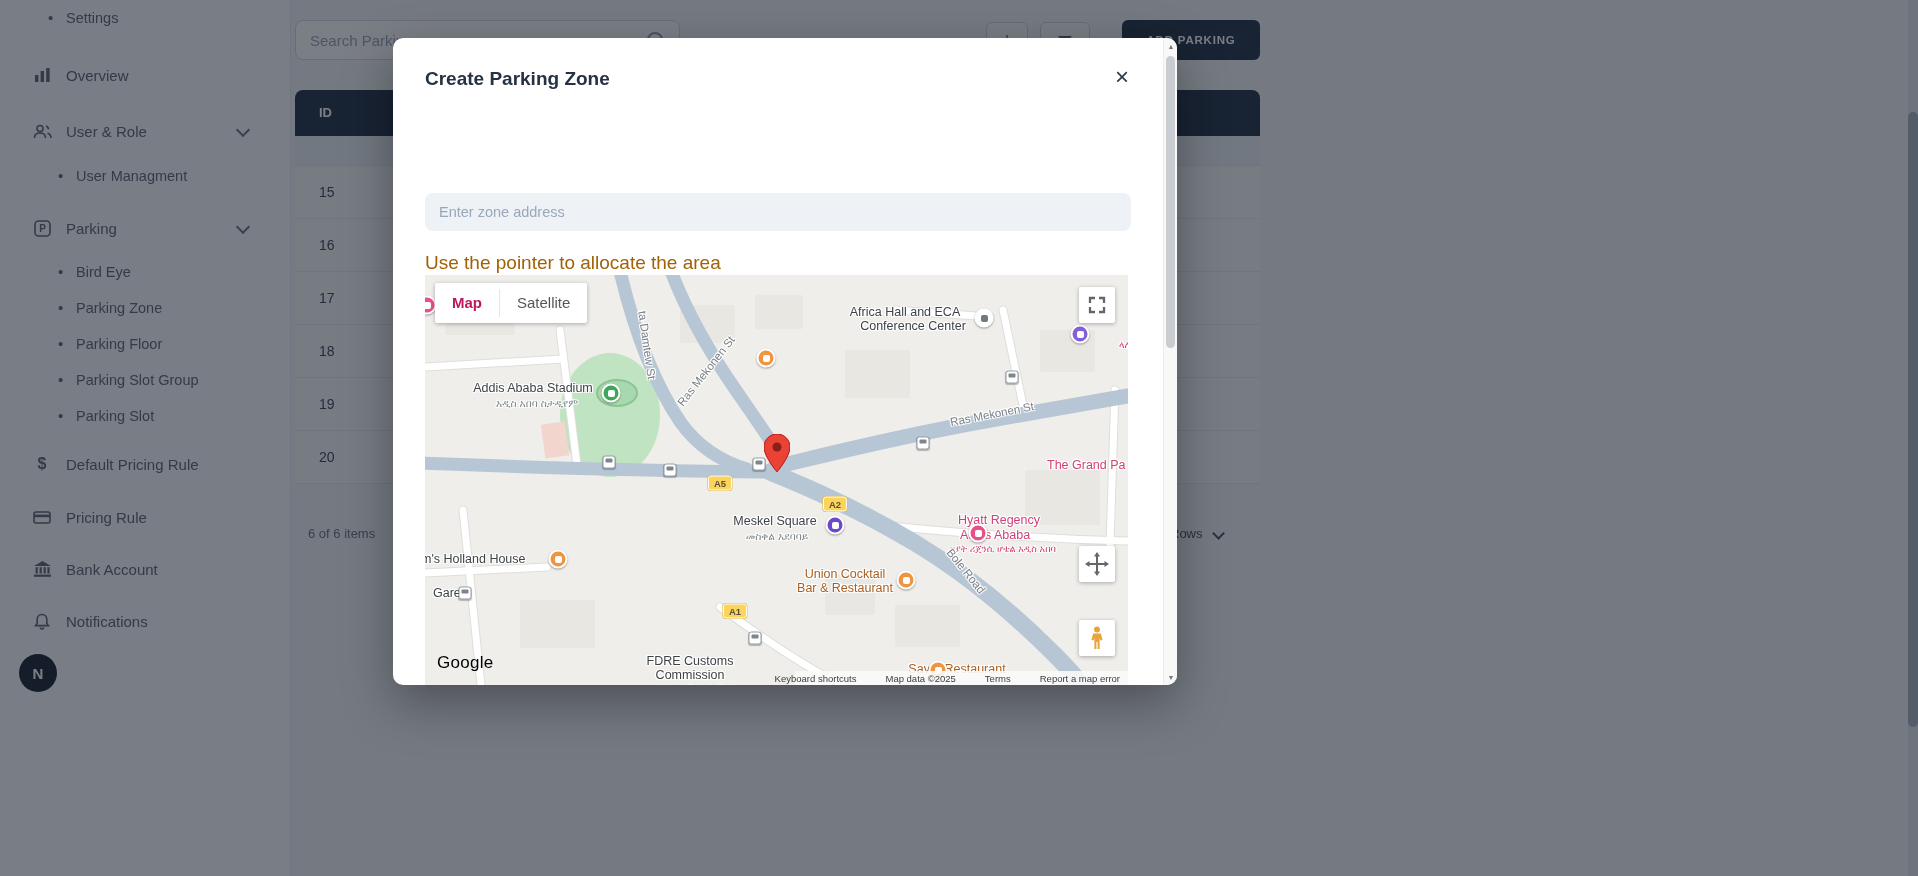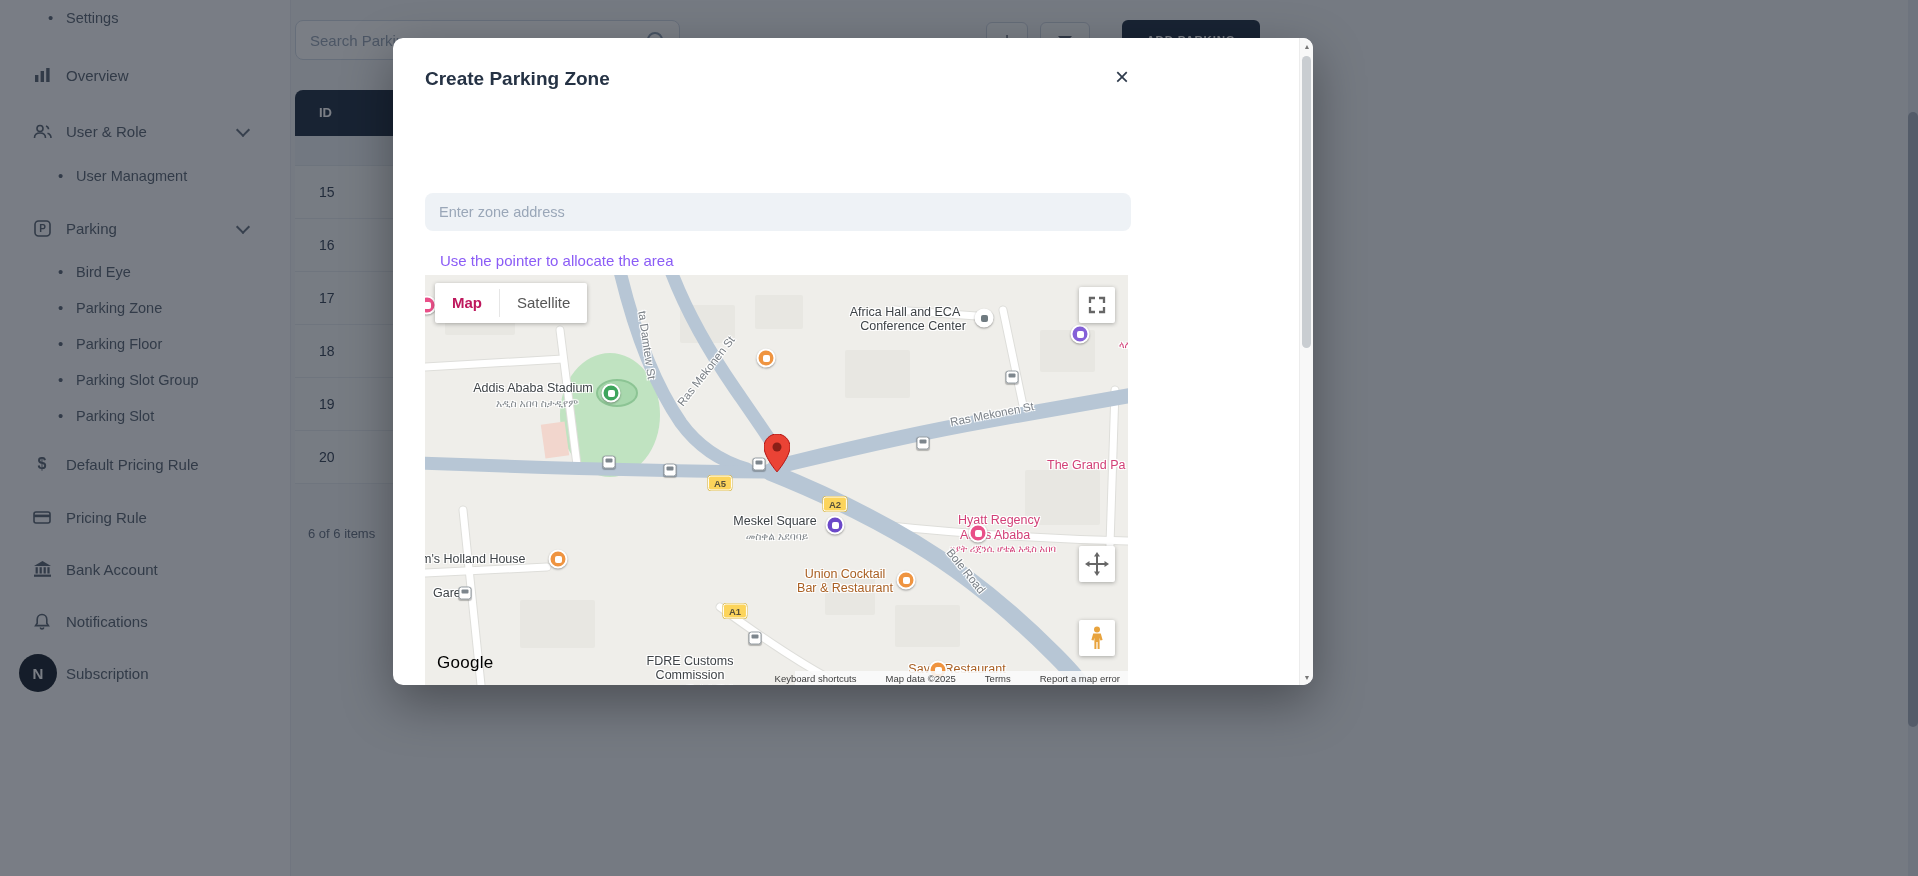--- a/index.html
+++ b/index.html
@@ -36,28 +36,28 @@
   .tbl-filter{position:absolute;left:295px;top:136px;width:965px;height:30px;background:#eef1f5;border-bottom:1px solid #e3e8ee;box-sizing:border-box;}
   .tbl-rows{position:absolute;left:295px;top:166px;width:965px;}
   .tbl-row{height:53px;line-height:52px;padding-left:24px;background:#f8fafb;border-bottom:1px solid #e6eaef;color:#3d4a5c;font-size:14px;box-sizing:border-box;cursor:pointer;}
   .tbl-count{position:absolute;left:308px;top:526px;font-size:13px;color:#6a7686;}
   .rows-select{position:absolute;left:1170px;top:526px;font-size:13px;color:#4a5568;cursor:pointer;}
   .rows-chev{position:absolute;left:1214px;top:529px;width:7px;height:7px;border-right:2px solid #4a5568;border-bottom:2px solid #4a5568;transform:rotate(45deg);cursor:pointer;}
   .pg-sb{position:absolute;right:0;top:0;width:10px;height:876px;background:#e4e9ef;}
   .pg-sb-thumb{position:absolute;right:0;top:112px;width:10px;height:615px;background:#aab4c2;border-radius:5px;}
   
   .overlay{position:absolute;left:0;top:0;width:1918px;height:876px;background:rgba(13,20,33,.55);z-index:50;}
-  .modal{position:absolute;left:393px;top:38px;width:920px;height:647px;background:#fff;border-radius:10px;z-index:60;overflow:hidden;box-shadow:0 18px 50px rgba(0,0,0,.35);}
+  .modal{position:absolute;left:393px;top:38px;width:784px;height:647px;background:#fff;border-radius:10px;z-index:60;overflow:hidden;box-shadow:0 18px 50px rgba(0,0,0,.35);}
   .m-title{position:absolute;left:32px;top:30px;font-size:19px;font-weight:700;color:#253244;}
   .m-close{position:absolute;left:716px;top:26px;width:26px;height:26px;display:flex;align-items:center;justify-content:center;
     font-size:24px;color:#2f3b4c;cursor:pointer;line-height:1;}
   .m-input{position:absolute;left:32px;width:706px;height:38px;background:#eef2f6;border:none;border-radius:8px;box-sizing:border-box;
     padding:0 14px;font-size:14.5px;color:#43506a;outline:none;font-family:"Liberation Sans",sans-serif;}
   .m-input::placeholder{color:#9aa7b8;}
-  .m-hint{position:absolute;left:32px;top:214px;font-size:15px;color:#8b5cf6;margin-left:15px;}
+  .m-hint{position:absolute;left:32px;top:214px;font-size:19px;color:#a16207;}
   
   .m-sb{position:absolute;right:0;top:0;width:14px;height:647px;background:#f8f8f8;border-left:1px solid #ececec;box-sizing:border-box;}
   .m-sb-up,.m-sb-down{position:absolute;left:0;width:14px;height:14px;font-size:7px;color:#777;text-align:center;line-height:15px;cursor:pointer;}
   .m-sb-up{top:1px;} .m-sb-down{bottom:1px;}
   .m-sb-thumb{position:absolute;left:2px;top:18px;width:9px;height:292px;background:#c9cdd1;border-radius:5px;cursor:pointer;}
   
   .map{position:absolute;left:32px;top:237px;width:703px;height:410px;background:#efeeea;overflow:hidden;cursor:grab;}
   .map svg.base{position:absolute;left:0;top:0;}
   .mlabel{position:absolute;transform:translate(-50%,-50%);font-size:12.5px;font-weight:500;color:#3e4347;white-space:nowrap;z-index:3;
     text-shadow:-1px -1px 0 #fff,1px -1px 0 #fff,-1px 1px 0 #fff,1px 1px 0 #fff,0 0 3px #fff;}
@@ -186,24 +186,20 @@
   </div>
   <div class="side-item" style="top:601px">
     <span class="s-ico">
       <svg width="16" height="17" viewBox="0 0 16 17" fill="none" stroke="#5f6a78" stroke-width="1.6">
           <path d="M8 1.5 C5 1.5 3.2 3.8 3.2 6.6 L3.2 10.2 L1.6 12.6 L14.4 12.6 L12.8 10.2 L12.8 6.6 C12.8 3.8 11 1.5 8 1.5 Z"></path>
           <path d="M6.2 14.6 C6.5 15.6 7.2 16 8 16 C8.8 16 9.5 15.6 9.8 14.6"></path>
         </svg>
     </span>
     <span>Notifications</span>
   </div>
-  <div class="side-item" style="top:653px">
-    <span class="s-ico"></span>
-    <span>Subscription</span>
-  </div>
   <div class="avatar">N</div>
 </div>
 
 <div class="search-box">
   <input type="text" placeholder="Search Parking..." style="">
   <span class="search-ico"></span>
 </div>
 
 <div class="icon-btn btn-plus">
     <span>+</span>

